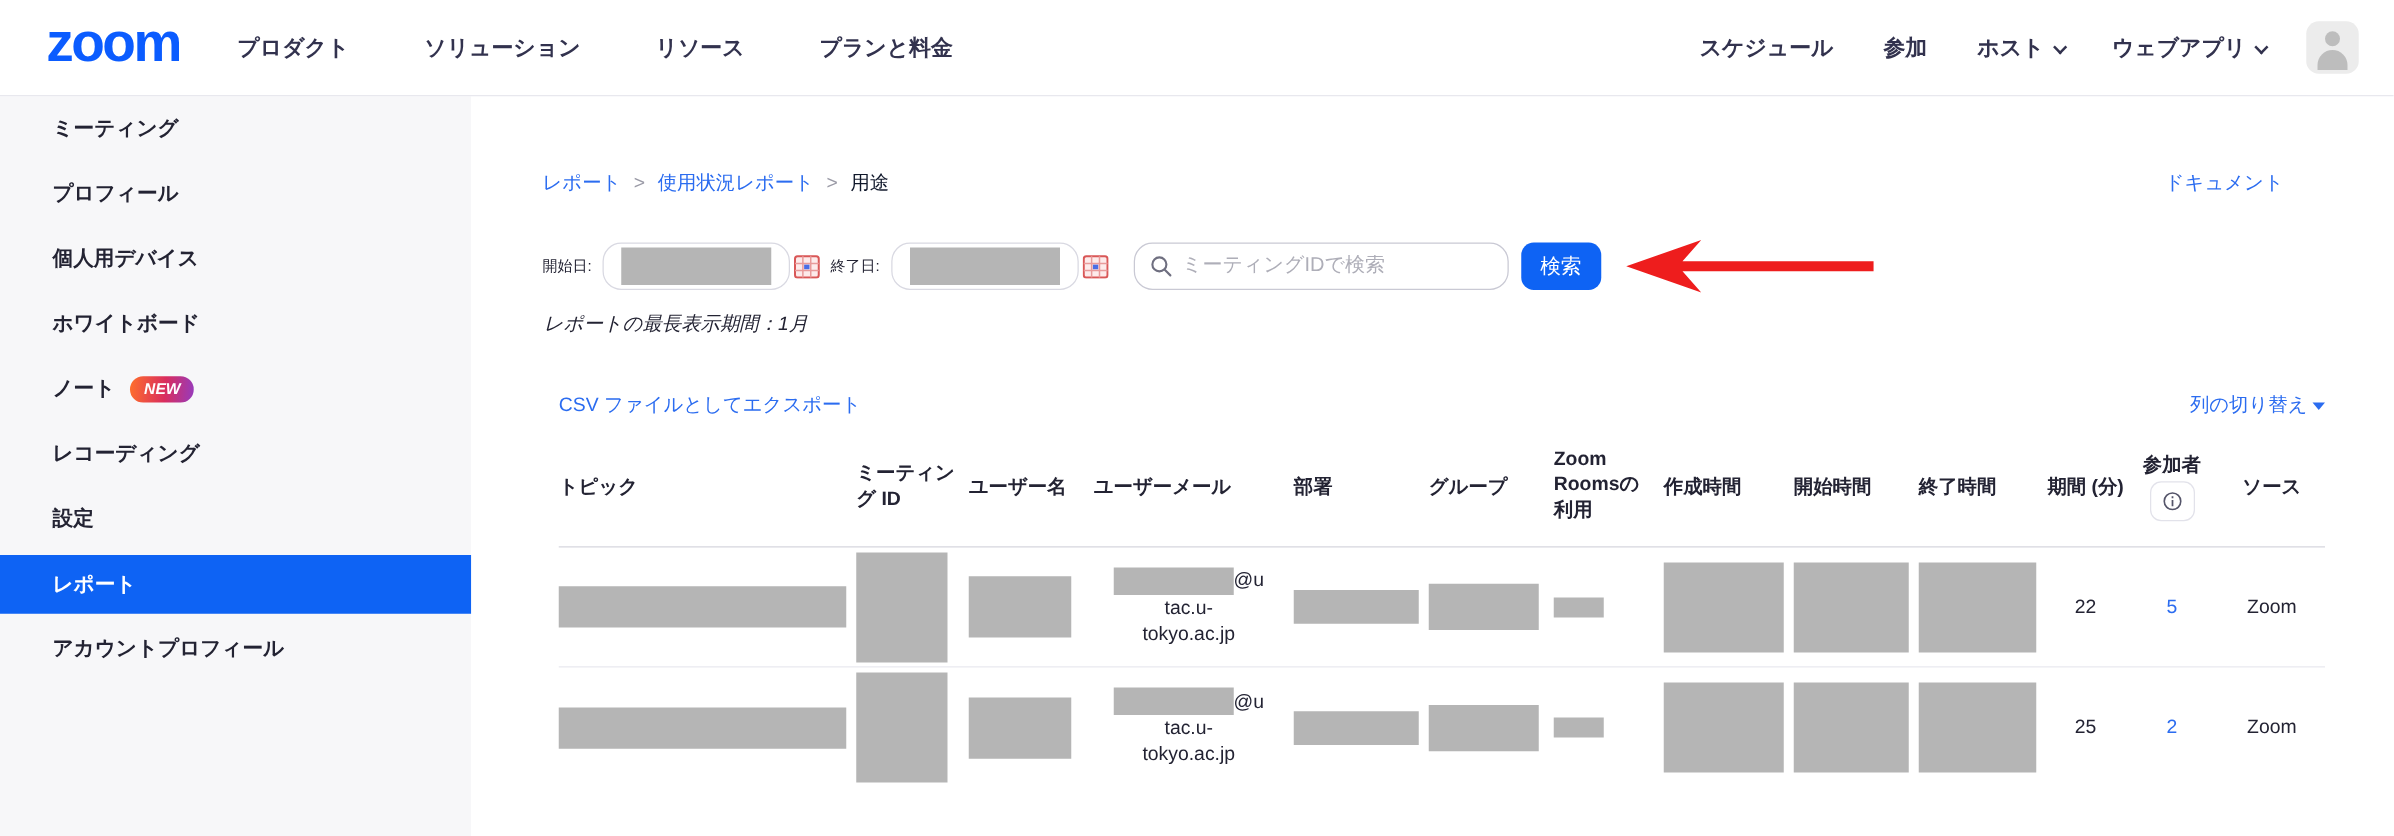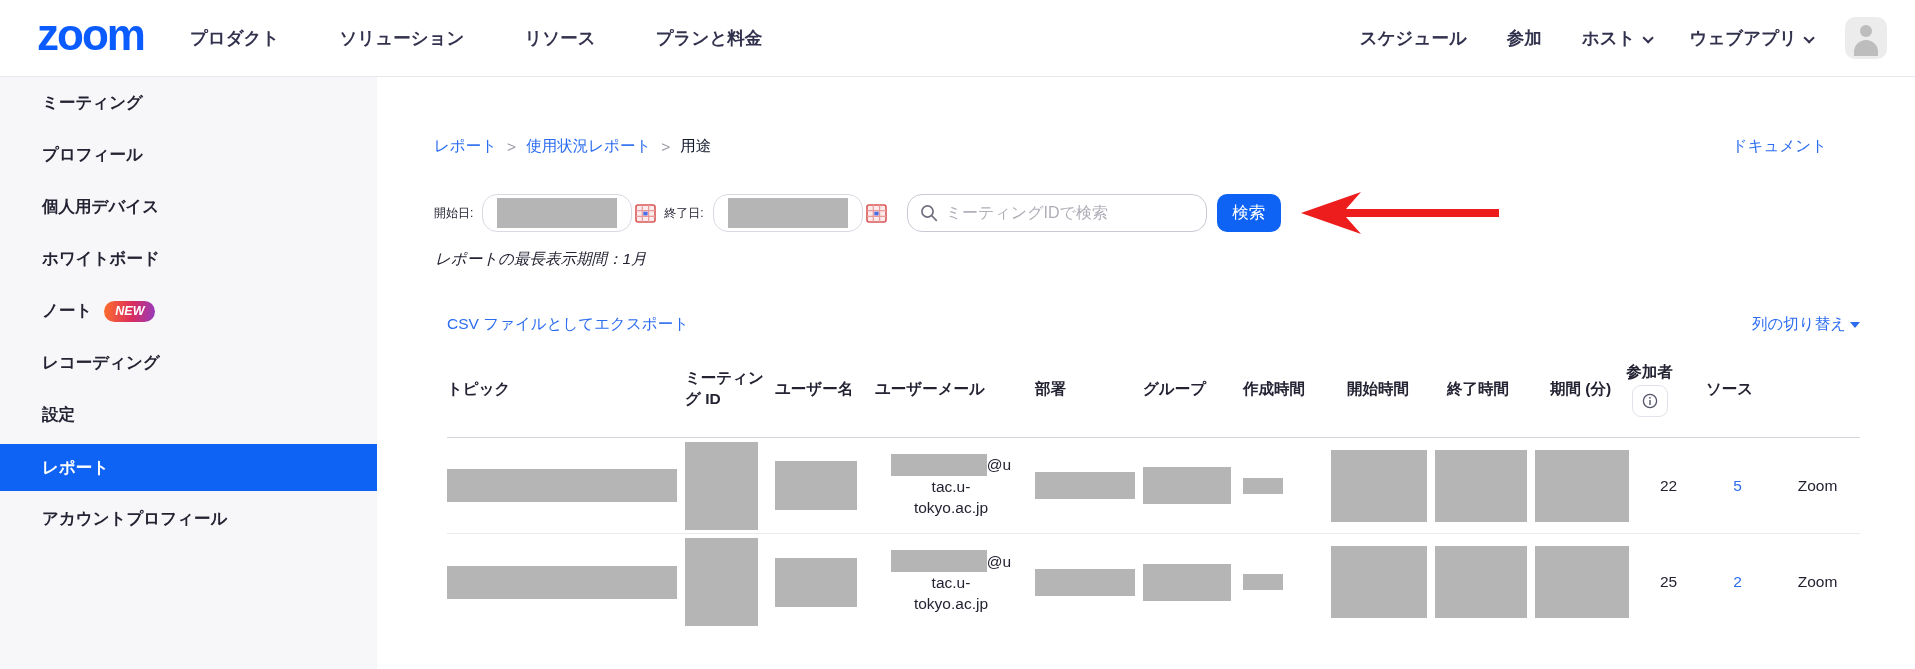--- a/index.html
+++ b/index.html
@@ -199,20 +199,21 @@
     </div>
 
     <div class="table">
       <div class="tr thead">
         <div class="th c1">トピック</div>
         <div class="th c2">ミーティング ID</div>
         <div class="th c3">ユーザー名</div>
         <div class="th c4">ユーザーメール</div>
         <div class="th c5">部署</div>
         <div class="th c6">グループ</div>
+        <div class="th c7">Zoom Roomsの利用</div>
         <div class="th c8">作成時間</div>
         <div class="th c9">開始時間</div>
         <div class="th c10">終了時間</div>
         <div class="th c11 center">期間 (分)</div>
         <div class="th c12 center th-participants">
           <span>参加者</span>
           <span class="info-box">
             <svg width="16" height="16" viewBox="0 0 16 16" fill="none">
               <circle cx="8" cy="8" r="6.6" stroke="#55556a" stroke-width="1.3"></circle>
               <rect x="7.3" y="7" width="1.4" height="5" fill="#55556a"></rect>

